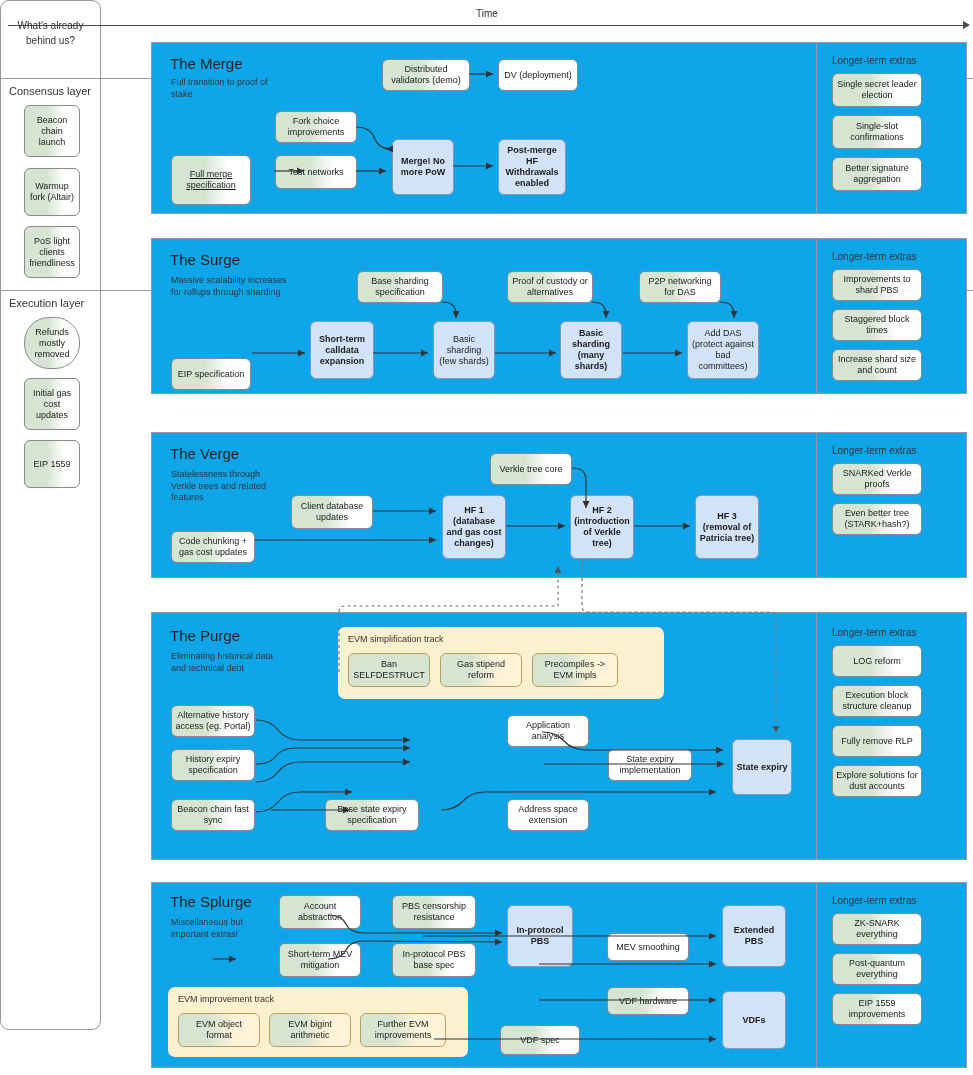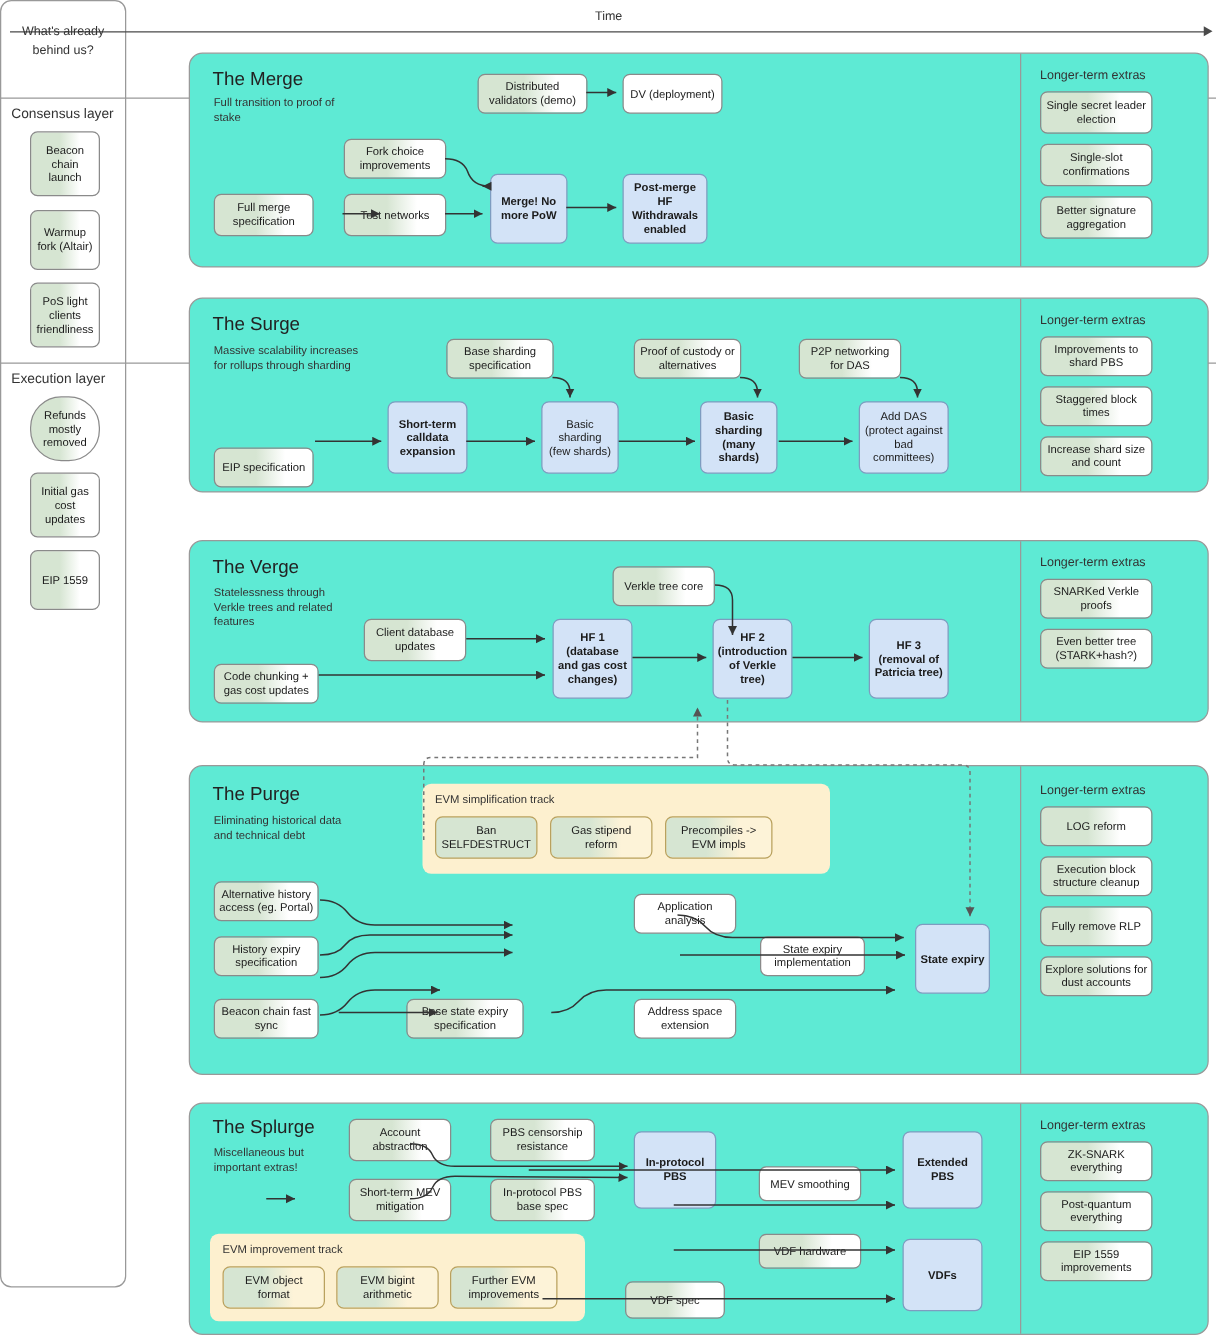--- a/index.html
+++ b/index.html
@@ -26,21 +26,21 @@
        display:flex;align-items:center;justify-content:center;text-align:center;
        font-size:9px;line-height:11px;color:#1b1b1b;padding:2px 3px;}
   .g{background:linear-gradient(to right,#d6e5d2 0%,#d6e5d2 42%,#ffffff 72%,#ffffff 100%);}
   .g-full{background:#d6e5d2;}
   .b{background:#d3e3f7;border-color:#7e9cc0;font-weight:bold;}
   .b-plain{background:#d3e3f7;border-color:#7e9cc0;}
   .w{background:#ffffff;}
   .y{background:linear-gradient(to right,#d6e5d2 0%,#d6e5d2 38%,#fdf3d8 70%,#fdf3d8 100%);border-color:#b9a15e;}
 
   
-  .panel{position:absolute;box-sizing:border-box;border:1px solid #999;border-radius:11px;background:#5eead4;}
+  .panel{position:absolute;box-sizing:border-box;border:1px solid #999;border-radius:0;background:#0ea5e9;}
   .panel-div{position:absolute;top:0;width:1px;height:100%;background:#999;}
   .ptitle{position:absolute;font-size:15px;color:#222;}
   .psub{position:absolute;font-size:9px;line-height:11.5px;color:#333;}
   .extras-hdr{position:absolute;font-size:10px;color:#333;}
 
   
   .track{position:absolute;box-sizing:border-box;background:#fdf0cf;border-radius:7px;}
   .track-lbl{position:absolute;font-size:9px;color:#333;}
   svg.ov{position:absolute;left:0;top:0;width:973px;height:1075px;pointer-events:none;}
 </style>
@@ -66,21 +66,21 @@
 </div>
 
 <div class="panel" style="left:151px;top:42px;width:816px;height:172px;">
   <div class="panel-div" style="left:664px;"></div>
   <div class="ptitle" style="left:18px;top:12px;">The Merge</div>
   <div class="psub" style="left:19px;top:34px;width:110px;">Full transition to proof of stake</div>
 
   <div class="box g" style="left:230px;top:16px;width:88px;height:32px;">Distributed validators (demo)</div>
   <div class="box w" style="left:346px;top:16px;width:80px;height:32px;">DV (deployment)</div>
   <div class="box g" style="left:123px;top:68px;width:82px;height:32px;">Fork choice improvements</div>
-  <div class="box g" style="left:19px;top:112px;width:80px;height:34px;">Full merge specification</div>
+  <div class="box g" style="left:19px;top:112px;width:80px;height:50px;text-decoration:underline;">Full merge specification</div>
   <div class="box g" style="left:123px;top:112px;width:82px;height:34px;">Test networks</div>
   <div class="box b" style="left:240px;top:96px;width:62px;height:56px;">Merge! No more PoW</div>
   <div class="box b" style="left:346px;top:96px;width:68px;height:56px;">Post-merge HF Withdrawals enabled</div>
 
   <div class="extras-hdr" style="left:680px;top:12px;">Longer-term extras</div>
   <div class="box g" style="left:680px;top:30px;width:90px;height:34px;">Single secret leader election</div>
   <div class="box g" style="left:680px;top:72px;width:90px;height:34px;">Single-slot confirmations</div>
   <div class="box g" style="left:680px;top:114px;width:90px;height:34px;">Better signature aggregation</div>
 </div>
 

